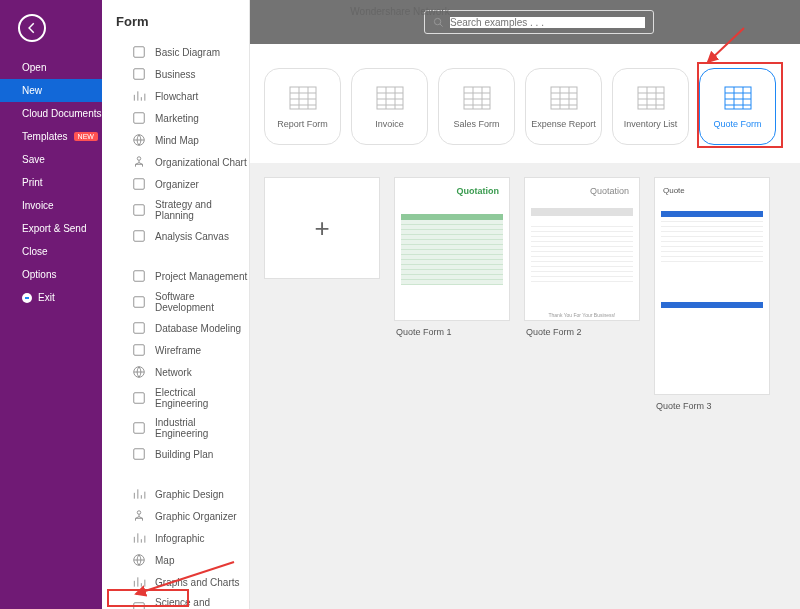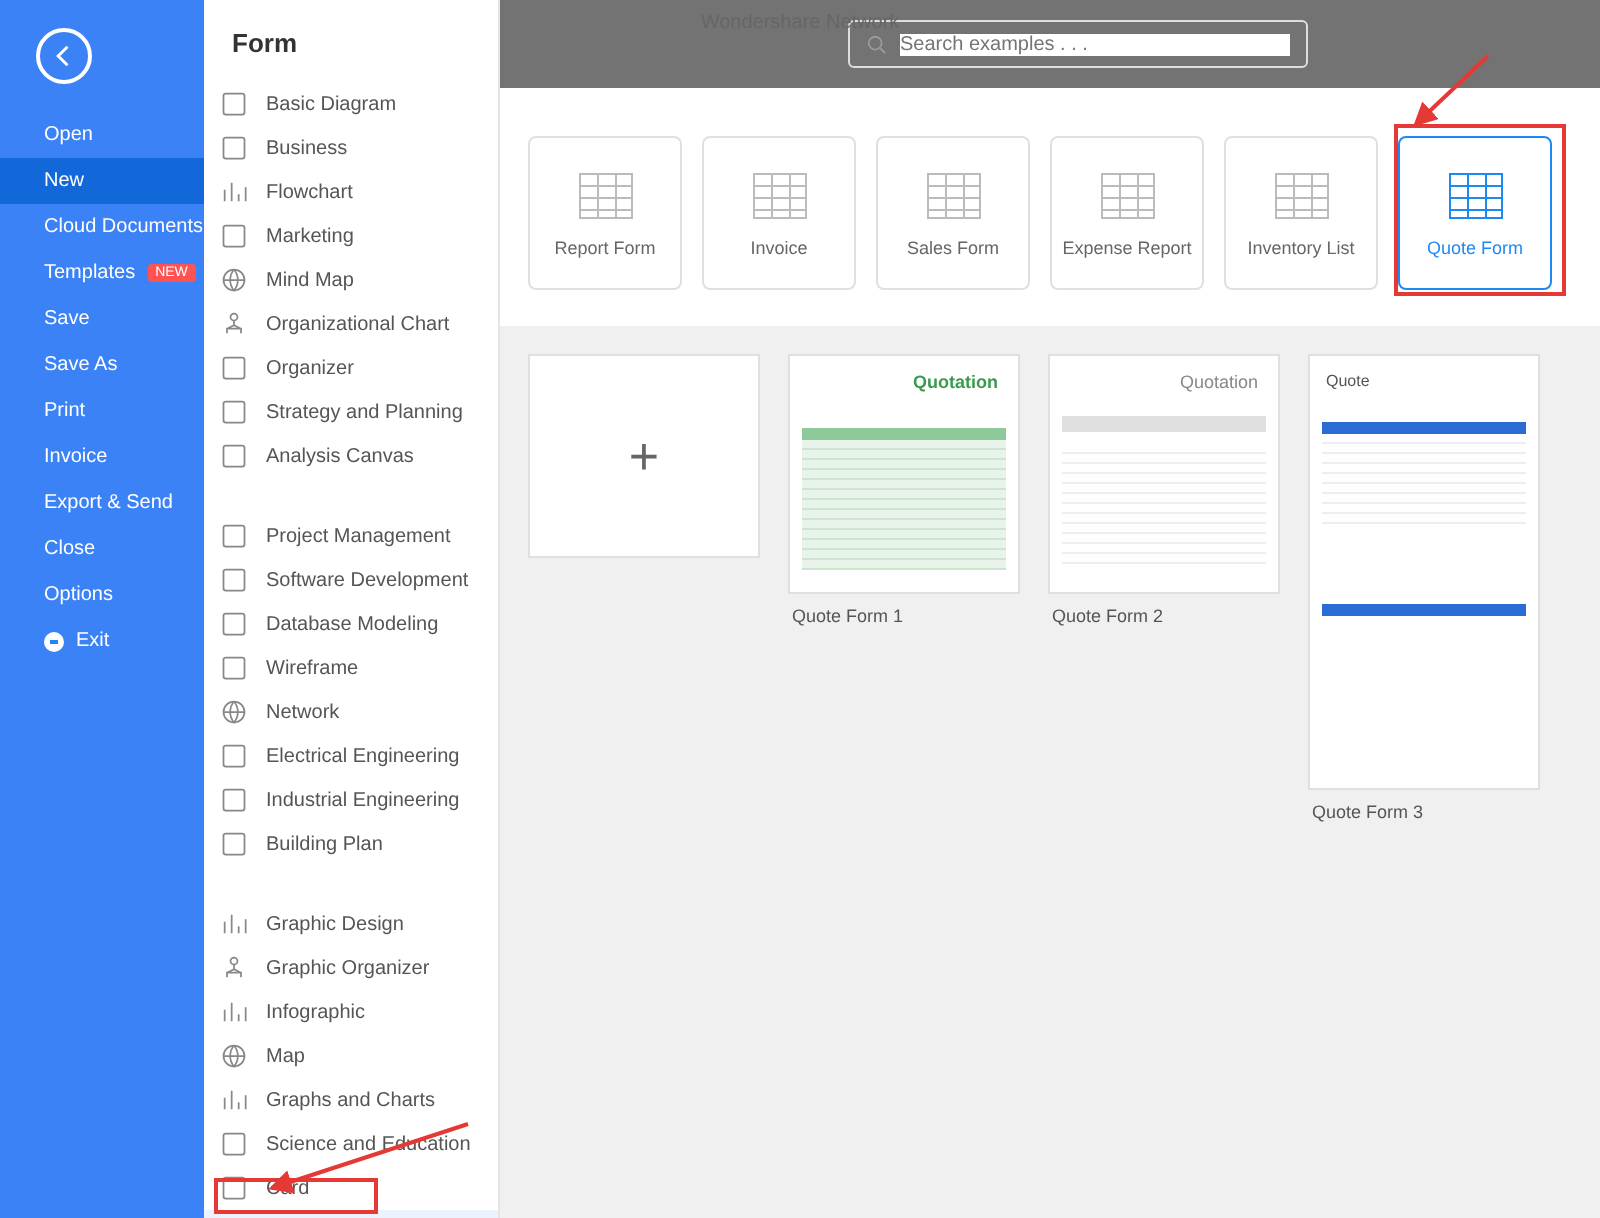--- a/index.html
+++ b/index.html
@@ -1,50 +1,50 @@
 <!DOCTYPE html>
 <html><head>
 <meta charset="utf-8">
 <style>
 *{margin:0;padding:0;box-sizing:border-box;font-family:-apple-system,BlinkMacSystemFont,"Segoe UI",sans-serif}
 body{width:800px;height:609px;overflow:hidden;background:#fff;position:relative}
 .app{display:flex;height:100%}
-.sidebar{width:102px;background:#3b82f6;color:#fff;padding-top:10px}
+.sidebar{width:102px;background:#701a75;color:#fff;padding-top:10px}
 .back-btn{width:28px;height:28px;border:2px solid #fff;border-radius:50%;margin:4px 0 14px 18px;display:flex;align-items:center;justify-content:center;cursor:pointer}
 .back-btn svg{width:14px;height:14px}
 .sb-item{padding:6px 0 6px 22px;font-size:10px;cursor:pointer;display:flex;align-items:center;gap:6px}
 .sb-item.active{background:#1268d8}
 .badge{background:#ff5252;color:#fff;font-size:7px;padding:1px 4px;border-radius:2px}
 .exit-icon{width:10px;height:10px;background:#fff;border-radius:50%;display:inline-block;position:relative}
 .exit-icon::before{content:"";position:absolute;left:3px;top:4px;width:4px;height:2px;background:#1e88f5}
 .catcol{width:148px;background:#fff;border-right:1px solid #e5e5e5;overflow-y:auto;padding-bottom:4px}
 .catcol::-webkit-scrollbar{width:6px}
 .catcol::-webkit-scrollbar-thumb{background:#ccc;border-radius:3px}
 .cat-title{font-size:13px;font-weight:700;padding:14px 0 12px 14px;color:#333}
-.cat-item{display:flex;align-items:center;gap:9px;padding:4px 0 4px 8px;font-size:10px;color:#555;cursor:pointer}
+.cat-item{display:flex;align-items:center;gap:9px;padding:4px 0 4px 30px;font-size:10px;color:#555;cursor:pointer}
 .cat-item.sel{background:#eaf3fe;color:#1e88f5}
 .cat-item svg{width:14px;height:14px;flex-shrink:0}
 .cat-gap{height:18px}
 .main{flex:1;display:flex;flex-direction:column;background:#fafafa;overflow:hidden}
 .topbar{height:44px;display:flex;align-items:center;gap:14px;padding:0 14px;background:#737373}
 .app-title{position:absolute;top:6px;left:50%;transform:translateX(-50%);font-size:10px;color:#666}
 .srch{flex:0 0 230px;height:24px;border:1px solid #ddd;border-radius:3px;display:flex;align-items:center;padding:0 8px;gap:6px;margin-left:160px}
 .srch svg{width:11px;height:11px;color:#999}
 .srch input{border:none;outline:none;font-size:10px;flex:1;color:#666}
 .tiles{display:flex;gap:10px;padding:24px 14px 18px 14px;background:#fff}
-.tile{width:77px;height:77px;border:1px solid #e0e0e0;border-radius:4px;display:flex;flex-direction:column;align-items:center;justify-content:center;gap:8px;cursor:pointer}
+.tile{width:77px;height:77px;border:1px solid #e0e0e0;border-radius:15px;display:flex;flex-direction:column;align-items:center;justify-content:center;gap:8px;cursor:pointer}
 .tile.sel{border:1.5px solid #1e88f5}
 .tile-ic{width:30px;height:26px;display:flex;align-items:center;justify-content:center}
 .tile-lbl{font-size:9px;color:#666}
 .tile.sel .tile-lbl{color:#1e88f5}
 .tpl-area{flex:1;padding:14px;background:#f0f0f0;display:flex;gap:14px;align-items:flex-start}
 .tpl{display:flex;flex-direction:column;gap:4px}
 .tpl-thumb{width:116px;background:#fff;border:1px solid #e0e0e0;display:flex;align-items:center;justify-content:center;position:relative;overflow:hidden}
 .tpl-thumb.blank{height:102px}
-.tpl-thumb.doc{height:120px;padding:6px;align-items:flex-start}
+.tpl-thumb.doc{height:144px;padding:6px;align-items:flex-start}
 .plus{font-size:26px;color:#666;font-weight:300}
 .tpl-lbl{font-size:9px;color:#555;padding:2px 0 0 2px}
 .doc-inner{width:100%;height:100%;font-size:5px}
 .q1 .hdr{color:#3a9b4f;font-size:9px;text-align:right;font-weight:600;padding:2px 4px}
 .q1 .rows{display:flex;flex-direction:column;gap:0px;margin-top:16px}
 .q1 .row{height:5px;background:#e8f3ea;border-bottom:1px solid #cde5d0}
 .q1 .rowh{height:6px;background:#8fc99a}
 .q2 .hdr{color:#888;font-size:9px;text-align:right;padding:2px 4px}
 .q2 .band{height:8px;background:#e0e0e0;margin-top:10px}
 .q2 .rows{margin-top:6px}
@@ -78,23 +78,20 @@
         <span>Cloud Documents</span>
       </div>
     <div class="sb-item">
         <span>Templates</span>
         <span class="badge">NEW</span>
       </div>
     <div class="sb-item">
         <span>Save</span>
       </div>
     <div class="sb-item">
-        <span>Save As</span>
-      </div>
-    <div class="sb-item">
         <span>Print</span>
       </div>
     <div class="sb-item">
         <span>Invoice</span>
       </div>
     <div class="sb-item">
         <span>Export &amp; Send</span>
       </div>
     <div class="sb-item">
         <span>Close</span>

